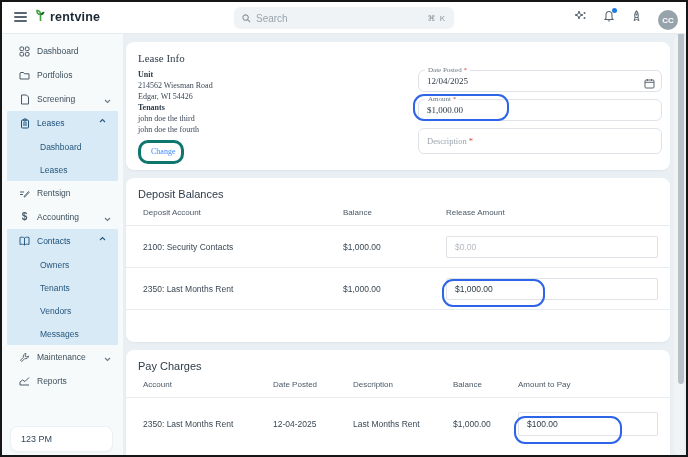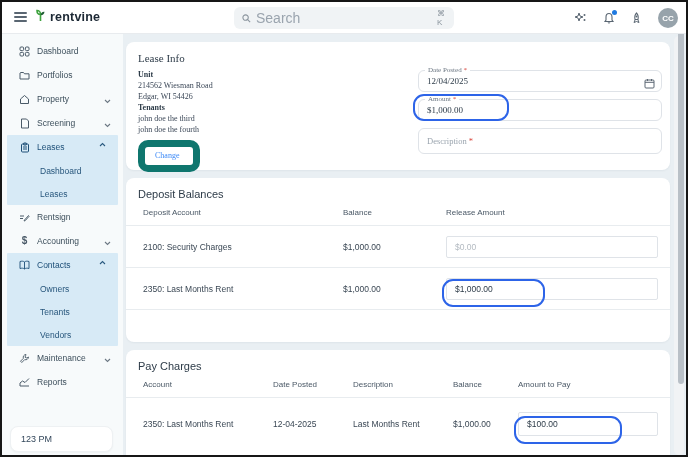--- a/index.html
+++ b/index.html
@@ -13,24 +13,24 @@
            border-bottom:1px solid #e8ebee; z-index:5; }
   .hamburger{ position:absolute; left:12px; top:10px; width:13px; height:11px; cursor:pointer; }
   .hamburger span{ display:block; height:1.6px; background:#5a6672; margin-bottom:2.6px; border-radius:1px; }
   .logo{ position:absolute; left:33px; top:6px; display:flex; align-items:center; gap:3px; }
   .logo-text{ font-size:12.5px; font-weight:bold; color:#1b2733; letter-spacing:.2px; }
   .searchbox{ position:absolute; left:50%; top:5px; transform:translateX(-50%);
               width:220px; height:22px; background:#f0f3f5; border-radius:6px;
               display:flex; align-items:center; padding:0 8px; }
   .searchbox svg{ flex:none; }
   .searchbox input{ flex:1; border:none; background:transparent; outline:none;
-                    font-size:14px; color:#3c4858; margin-left:5px; font-family:inherit; }
+                    font-size:10px; color:#3c4858; margin-left:5px; font-family:inherit; }
   .searchbox input::placeholder{ color:#9aa4ae; }
   .shortcut{ font-size:8px; color:#8b959e; letter-spacing:1px; }
-  .topbar-right{ position:absolute; right:8px; top:0; height:32px; display:flex; align-items:center; gap:16px; }
+  .topbar-right{ position:absolute; right:8px; top:8px; height:32px; display:flex; align-items:flex-start; gap:16px; }
   .tb-icon{ position:relative; display:flex; align-items:center; justify-content:center; cursor:pointer; }
   .bell-dot{ position:absolute; right:-2px; top:-2px; width:5px; height:5px; border-radius:50%; background:#1f7ae0; }
   .avatar{ width:20px; height:20px; border-radius:50%; background:#97a3ab; color:#fff;
            font-size:8px; font-weight:bold; display:flex; align-items:center; justify-content:center; cursor:pointer; }
 
   
   .sidebar{ position:absolute; left:0; top:32px; width:121px; height:425px; background:#f7fafb; z-index:4; }
   .nav{ padding-top:5px; }
   .nav-item{ position:relative; height:24px; display:flex; align-items:center; padding-left:17px;
              gap:7px; cursor:pointer; color:#3d4f5c; }
@@ -52,21 +52,21 @@
   
   .main{ position:absolute; left:121px; top:32px; width:567px; height:425px; background:#e9eff3; }
   .card{ position:absolute; left:3px; width:544px; background:#fff; border-radius:8px;
          box-shadow:0 1px 2px rgba(16,42,67,.05); }
   .card-title{ font-size:11px; color:#2d3b48; padding:10px 12px 0 12px; }
 
   
   #card-lease{ top:8px; height:128px;font-family:Liberation Serif, serif; }
   .lease-left{ position:absolute; left:12px; top:27px; font-size:8px; color:#3c4858; line-height:11px; }
   .lease-left .b{ font-weight:bold; color:#2d3b48; }
-  .change-btn{ margin-top:5px; display:inline-block; padding:3px 14px 4px 10px; border:7px solid #0f766e;
+  .change-btn{ margin-top:5px; display:inline-block; padding:3px 6px 4px 10px; border:3px solid #0f766e;
                border-radius:10px; color:#3d8af7; font-size:8px; background:#fff; cursor:pointer; }
   .lease-right{ position:absolute; left:292px; top:28px; width:244px; }
   .field{ position:relative; margin-bottom:7px; }
   .field input{ width:100%; height:22px; border:1px solid #dfe3e8; border-radius:6px;
                 padding:0 22px 0 8px; font-size:9px; color:#2d3b48; outline:none;
                 background:#fff; font-family:inherit; }
   .float-lbl{ position:absolute; top:-4px; left:7px; background:#fff; padding:0 3px;
               font-size:7px; color:#6b7682; line-height:8px; z-index:2; }
   .req{ color:#d9453c; }
   .cal-icn{ position:absolute; right:7px; top:5px; color:#5a6672; }
@@ -174,31 +174,20 @@
           </span>
         <span class="lbl">Dashboard</span>
       </div>
       <div class="nav-item">
         <span class="icn">
             <svg width="11" height="11" viewBox="0 0 11 11">
               <path d="M1 3 L1 9 L10 9 L10 3.8 L5.5 3.8 L4.5 2.5 L1.8 2.5 Z" fill="none" stroke="currentColor"></path>
             </svg>
           </span>
         <span class="lbl">Portfolios</span>
-      </div>
-      <div class="nav-item">
-        <span class="icn">
-            <svg width="11" height="11" viewBox="0 0 11 11">
-              <path d="M1.5 5 L5.5 1.5 L9.5 5 L9.5 9.5 L1.5 9.5 Z" fill="none" stroke="currentColor"></path>
-            </svg>
-          </span>
-        <span class="lbl">Property</span>
-        <span class="chev"><svg width="7" height="5" viewBox="0 0 7 5">
-              <polyline points="1,1 3.5,3.5 6,1" fill="none" stroke="currentColor" stroke-width="1.1"></polyline>
-            </svg></span>
       </div>
       <div class="nav-item">
         <span class="icn">
             <svg width="10" height="11" viewBox="0 0 10 11">
               <path d="M1.5 1 L6.5 1 L8.5 3 L8.5 10 L1.5 10 Z" fill="none" stroke="currentColor"></path>
             </svg>
           </span>
         <span class="lbl">Screening</span>
         <span class="chev"><svg width="7" height="5" viewBox="0 0 7 5">
               <polyline points="1,1 3.5,3.5 6,1" fill="none" stroke="currentColor" stroke-width="1.1"></polyline>
@@ -251,20 +240,21 @@
               </svg>
             </span>
           <span class="lbl">Contacts</span>
           <span class="chev up"><svg width="7" height="5" viewBox="0 0 7 5">
                 <polyline points="1,1 3.5,3.5 6,1" fill="none" stroke="currentColor" stroke-width="1.1"></polyline>
               </svg></span>
         </div>
         <div class="nav-sub">Owners</div>
         <div class="nav-sub">Tenants</div>
         <div class="nav-sub">Vendors</div>
+        <div class="nav-sub">Messages</div>
       </div>
 
       <div class="nav-item">
         <span class="icn">
             <svg width="11" height="11" viewBox="0 0 11 11">
               <path d="M7 1.5 a2.8 2.8 0 0 0 -2.6 3.8 L1.5 8.2 L2.8 9.5 L5.7 6.6 A2.8 2.8 0 0 0 9.5 4 L7.8 5 L6 4.2 L6.8 2.2 Z" fill="none" stroke="currentColor" stroke-width="0.9"></path>
             </svg>
           </span>
         <span class="lbl">Maintenance</span>
         <span class="chev"><svg width="7" height="5" viewBox="0 0 7 5">
@@ -320,21 +310,21 @@
     </div>
 
     <div class="card" id="card-deposit">
       <div class="card-title">Deposit Balances</div>
       <div class="grid-row dep-cols hdr-row">
         <div class="th">Deposit Account</div>
         <div class="th">Balance</div>
         <div class="th">Release Amount</div>
       </div>
       <div class="grid-row dep-cols data-row">
-        <div class="td">2100: Security Charges</div>
+        <div class="td">2100: Security Contacts</div>
         <div class="td">$1,000.00</div>
         <div><input type="text" class="cell-input" placeholder="$0.00" style=""></div>
       </div>
       <div class="grid-row dep-cols data-row">
         <div class="td">2350: Last Months Rent</div>
         <div class="td">$1,000.00</div>
         <div><input type="text" class="cell-input" value="$1,000.00" style=""></div>
       </div>
       <div class="grid-row dep-cols foot-row">
         <div class="td"></div>

